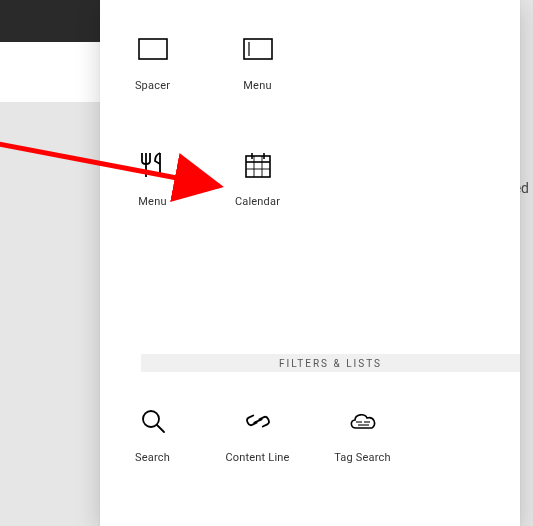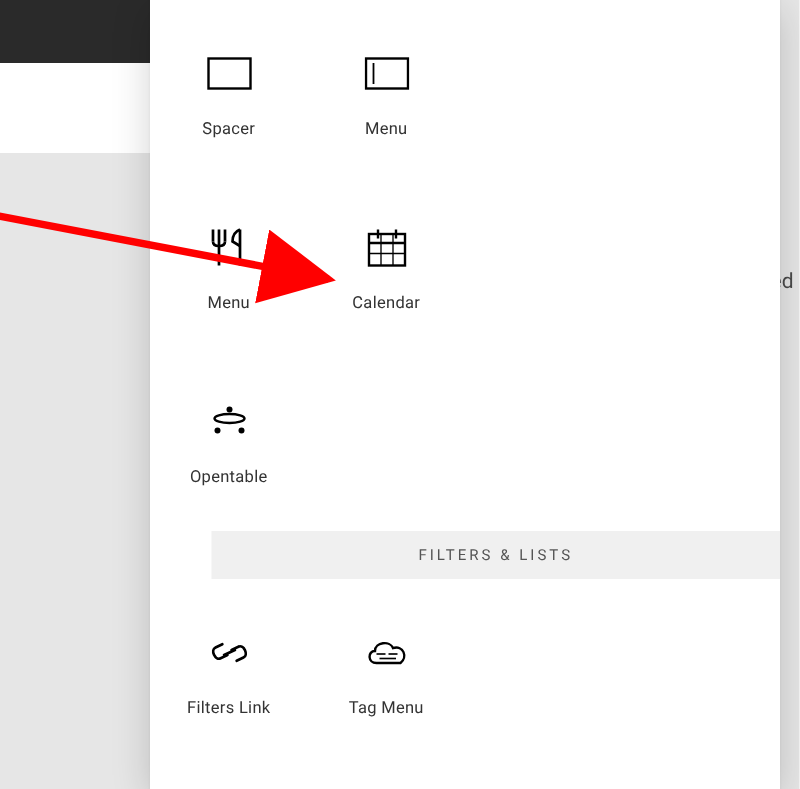--- a/index.html
+++ b/index.html
@@ -61,21 +61,21 @@
     justify-content: center;
   }
   .label {
     font-size: 11px;
     color: #333;
     letter-spacing: 0.2px;
     text-align: center;
   }
   .section-header {
     background: #f0f0f0;
-    height: 32px;
+    height: 18px;
     display: flex;
     align-items: center;
     justify-content: center;
     font-size: 10px;
     letter-spacing: 2px;
     color: #555;
     text-transform: uppercase;
     margin-top: 6px;
     margin-left: 41px;
   }
@@ -144,58 +144,56 @@
             <line x1="10" y1="5" x2="10" y2="26" stroke="#000" stroke-width="0.9"></line>
             <line x1="18" y1="5" x2="18" y2="26" stroke="#000" stroke-width="0.9"></line>
             <line x1="2" y1="18" x2="26" y2="18" stroke="#000" stroke-width="0.9"></line>
           </svg>
       </div>
       <div class="label">Calendar</div>
     </div>
   </div>
 
   <div class="grid">
-    <div class="item">
-      <div class="icon-wrap">
-        <svg width="30" height="22" viewBox="0 0 30 22">
-          <ellipse cx="15" cy="9" rx="10" ry="3" fill="none" stroke="#000" stroke-width="1.6"></ellipse>
-          <circle cx="7" cy="17" r="2" fill="#000"></circle>
-          <circle cx="23" cy="17" r="2" fill="#000"></circle>
-          <circle cx="15" cy="3" r="2" fill="#000"></circle>
-        </svg>
-      </div>
-      <div class="label">Opentable</div>
-    </div>
     <div class="item" style="visibility:hidden"></div>
     <div class="item" style="visibility:hidden"></div>
   </div>
 
   <div class="section-header">Filters &amp; Lists</div>
 
   <div class="grid">
+    <div class="item">
+      <div class="icon-wrap">
+        <svg width="26" height="26" viewBox="0 0 26 26">
+            <circle cx="11" cy="11" r="8" fill="none" stroke="#000" stroke-width="1.8"></circle>
+            <line x1="17" y1="17" x2="24" y2="24" stroke="#000" stroke-width="1.8" stroke-linecap="round"></line>
+          </svg>
+      </div>
+      <div class="label">Search</div>
+    </div>
     <div class="item">
       <div class="icon-wrap">
         <svg width="28" height="22" viewBox="0 0 28 22">
           <path d="M7 4 L12 4 M7 4 C3 4 3 12 7 12 L12 12" fill="none" stroke="#000" stroke-width="1.8" stroke-linecap="round" transform="rotate(-25 14 11)"></path>
           <path d="M16 10 L21 10 M21 10 C25 10 25 18 21 18 L16 18" fill="none" stroke="#000" stroke-width="1.8" stroke-linecap="round" transform="rotate(-25 14 11)"></path>
           <line x1="10" y1="11" x2="18" y2="11" stroke="#000" stroke-width="1.8" stroke-linecap="round" transform="rotate(-25 14 11)"></line>
         </svg>
       </div>
-      <div class="label">Filters Link</div>
+      <div class="label">Content Line</div>
     </div>
     <div class="item">
       <div class="icon-wrap">
         <svg width="32" height="22" viewBox="0 0 32 22">
             <path d="M9 18 C3 18 3 10 8 10 C8 4 18 3 20 8 C27 6 30 14 25 18 Z" fill="none" stroke="#000" stroke-width="1.6"></path>
             <line x1="9" y1="12" x2="15" y2="12" stroke="#000" stroke-width="1.1"></line>
             <line x1="17" y1="12" x2="23" y2="12" stroke="#000" stroke-width="1.1"></line>
             <line x1="11" y1="15" x2="22" y2="15" stroke="#000" stroke-width="1.1"></line>
           </svg>
       </div>
-      <div class="label">Tag Menu</div>
+      <div class="label">Tag Search</div>
     </div>
   </div>
 
   <div class="grid">
     <div class="item" style="height:60px;justify-content:flex-start;padding-top:18px">
       
     </div>
   </div>
 
 </div>

